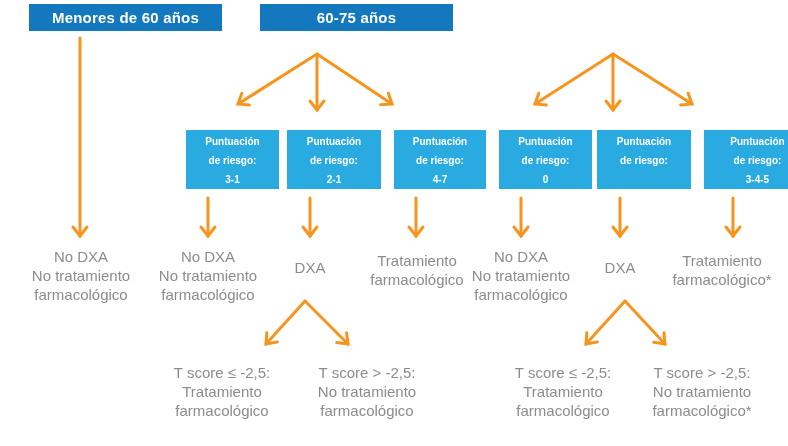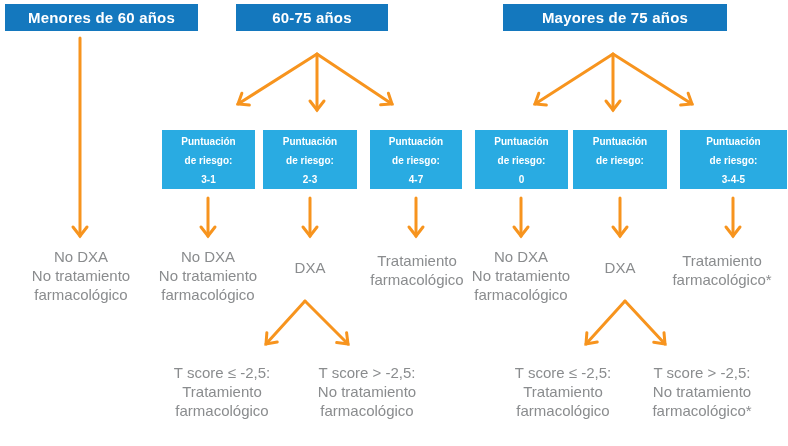--- a/index.html
+++ b/index.html
@@ -32,20 +32,21 @@
     stroke-width: 3;
     stroke-linecap: round;
     stroke-linejoin: miter;
     fill: none;
   }
   .box {
     position: absolute;
     box-sizing: border-box;
     color: #ffffff;
     text-align: center;
+    margin-left: 24px;
   }
   .header-box {
     top: 4px;
     height: 27px;
     line-height: 27px;
     background: var(--header-blue, #1478BE);
     font-size: 15px;
     font-weight: 600;
     letter-spacing: 0.2px;
   }
@@ -100,36 +101,33 @@
     <line class="arrow-line" x1="305" y1="301" x2="266" y2="344" marker-end="url(#vhead)"></line>
     <line class="arrow-line" x1="305" y1="301" x2="348" y2="344" marker-end="url(#vhead)"></line>
 
     <line class="arrow-line" x1="625" y1="301" x2="586" y2="344" marker-end="url(#vhead)"></line>
     <line class="arrow-line" x1="625" y1="301" x2="665" y2="344" marker-end="url(#vhead)"></line>
   </svg>
 
   <div class="box header-box" style="left:5px; width:193px;">
     <span>Menores de 60 años</span>
   </div>
-  <div class="box header-box" style="left:236px; width:152px;">
+  <div class="box header-box" style="left:236px; width:193px;">
     <span>60-75 años</span>
-  </div>
-  <div class="box header-box" style="left:503px; width:224px;">
-    <span>Mayores de 75 años</span>
   </div>
 
   <div class="box risk-box" style="left:162px; width:93px;">
     <div>Puntuación</div>
     <div>de riesgo:</div>
     <div>3-1</div>
   </div>
   <div class="box risk-box" style="left:263px; width:94px;">
     <div>Puntuación</div>
     <div>de riesgo:</div>
-    <div>2-3</div>
+    <div>2-1</div>
   </div>
   <div class="box risk-box" style="left:370px; width:92px;">
     <div>Puntuación</div>
     <div>de riesgo:</div>
     <div>4-7</div>
   </div>
   <div class="box risk-box" style="left:475px; width:93px;">
     <div>Puntuación</div>
     <div>de riesgo:</div>
     <div>0</div>

